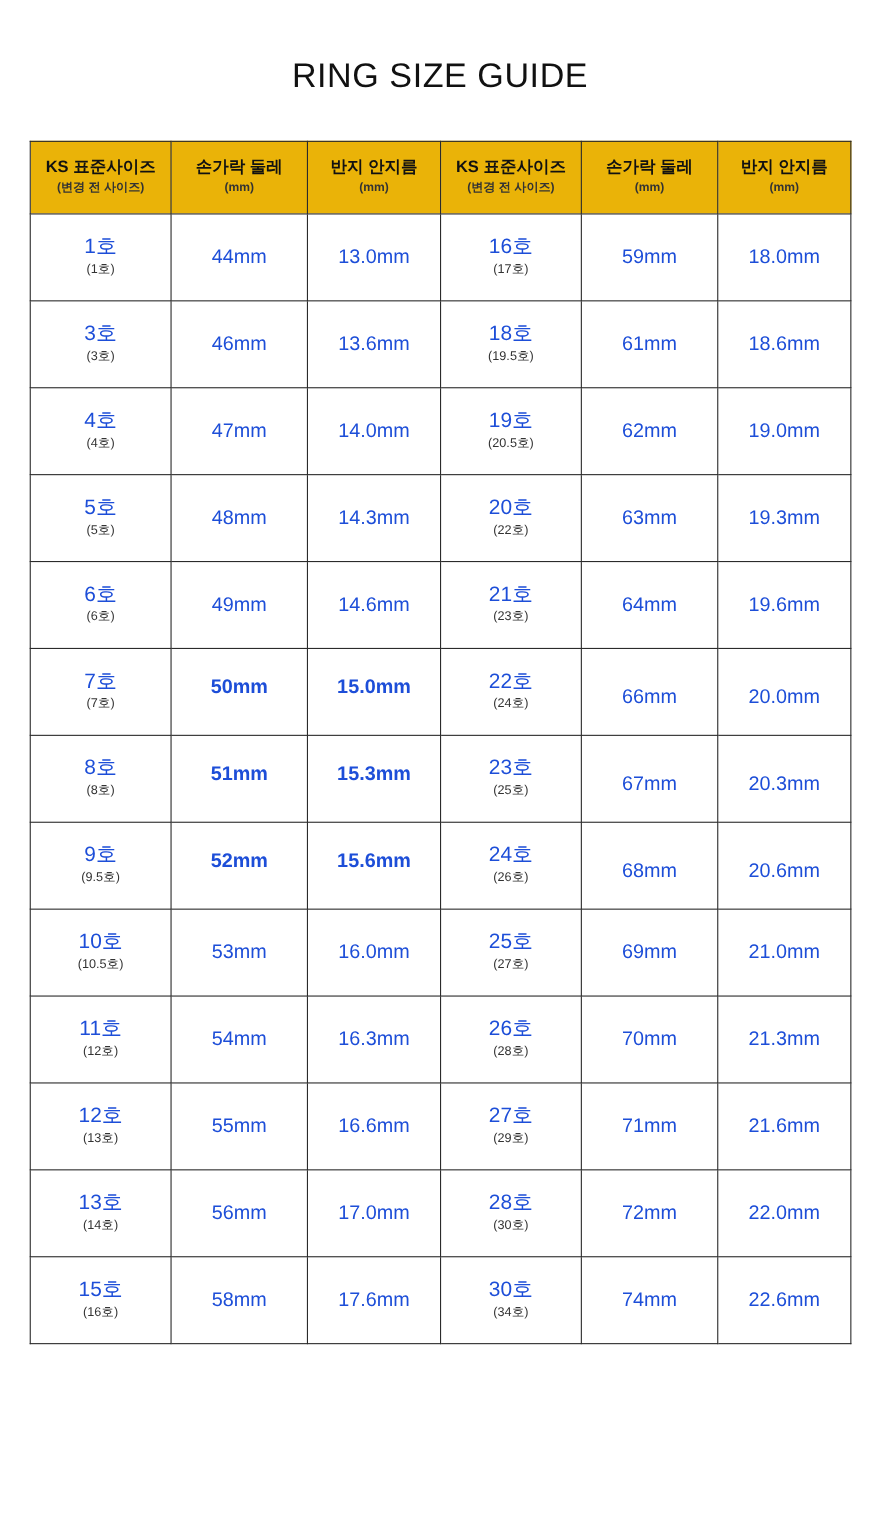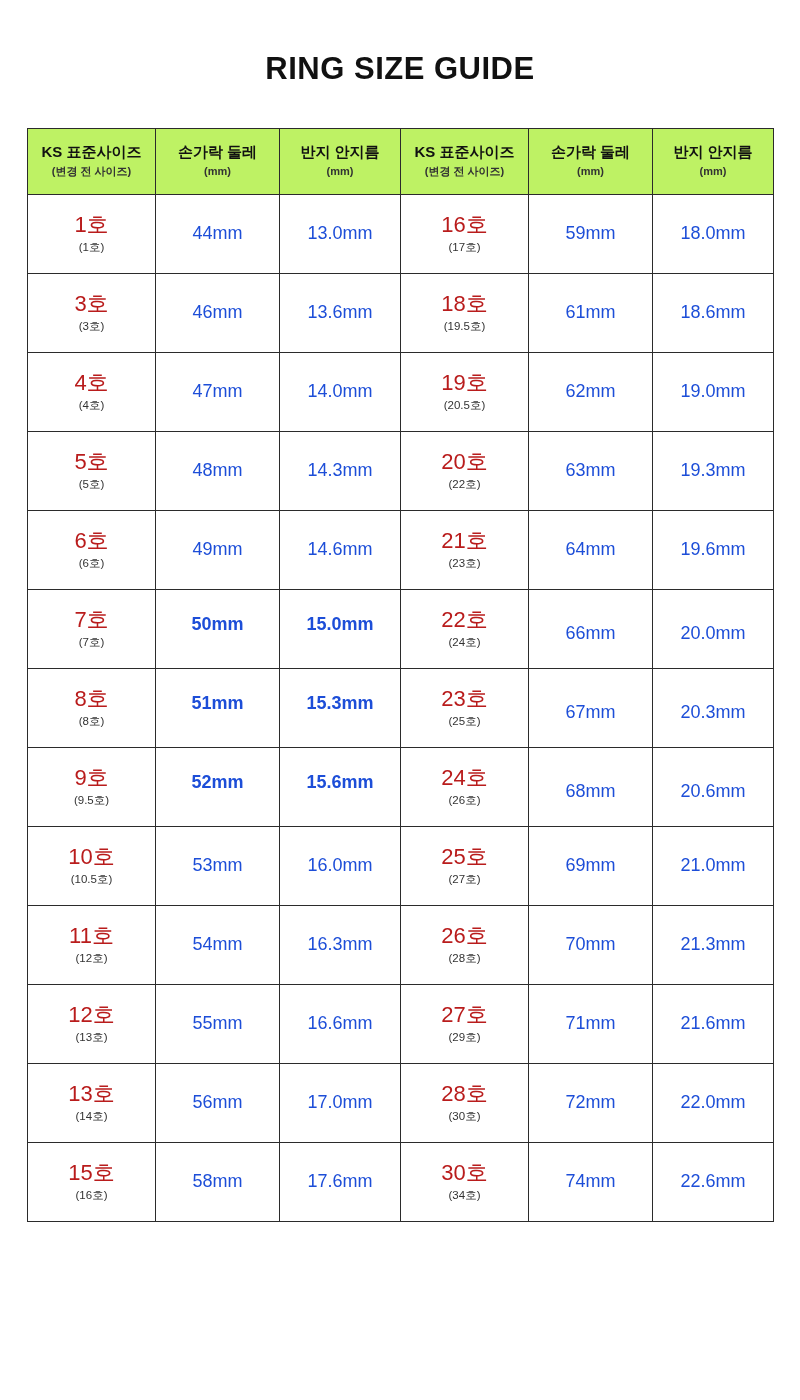--- a/index.html
+++ b/index.html
@@ -17,21 +17,21 @@
   }
   .page {
     width: 800px;
     height: 1400px;
     position: relative;
     background: #ffffff;
   }
   .title {
     text-align: center;
     font-size: 31px;
-    font-weight: bold;
+    font-weight: normal;
     letter-spacing: 0.5px;
     color: #111111;
     padding-top: 30px;
     padding-bottom: 20px;
   }
   .table-wrap {
     padding: 0 27px;
   }
   table.size-table {
     width: 746px;
@@ -44,21 +44,21 @@
 
   table.size-table th,
   table.size-table td {
     border: 1px solid #2b2b2b;
     text-align: center;
     vertical-align: middle;
     padding: 0;
   }
   thead th {
     height: 66px;
-    background: #bef264;
+    background: #eab308;
   }
   .th-main {
     font-size: 15px;
     font-weight: bold;
     color: #111111;
     line-height: 1.2;
     display: block;
   }
   .th-sub {
     font-size: 11px;
@@ -66,22 +66,22 @@
     color: #333333;
     line-height: 1.3;
     display: block;
     margin-top: 3px;
   }
   tbody td {
     height: 79px;
   }
   .cell-main {
     display: block;
-    font-size: 22px;
-    color: #b91c1c;
+    font-size: 19px;
+    color: #1d4ed8;
     line-height: 1.15;
   }
   .cell-sub {
     display: block;
     font-size: 11.5px;
     color: #333333;
     line-height: 1.3;
     margin-top: 2px;
   }
   .cell-val {

